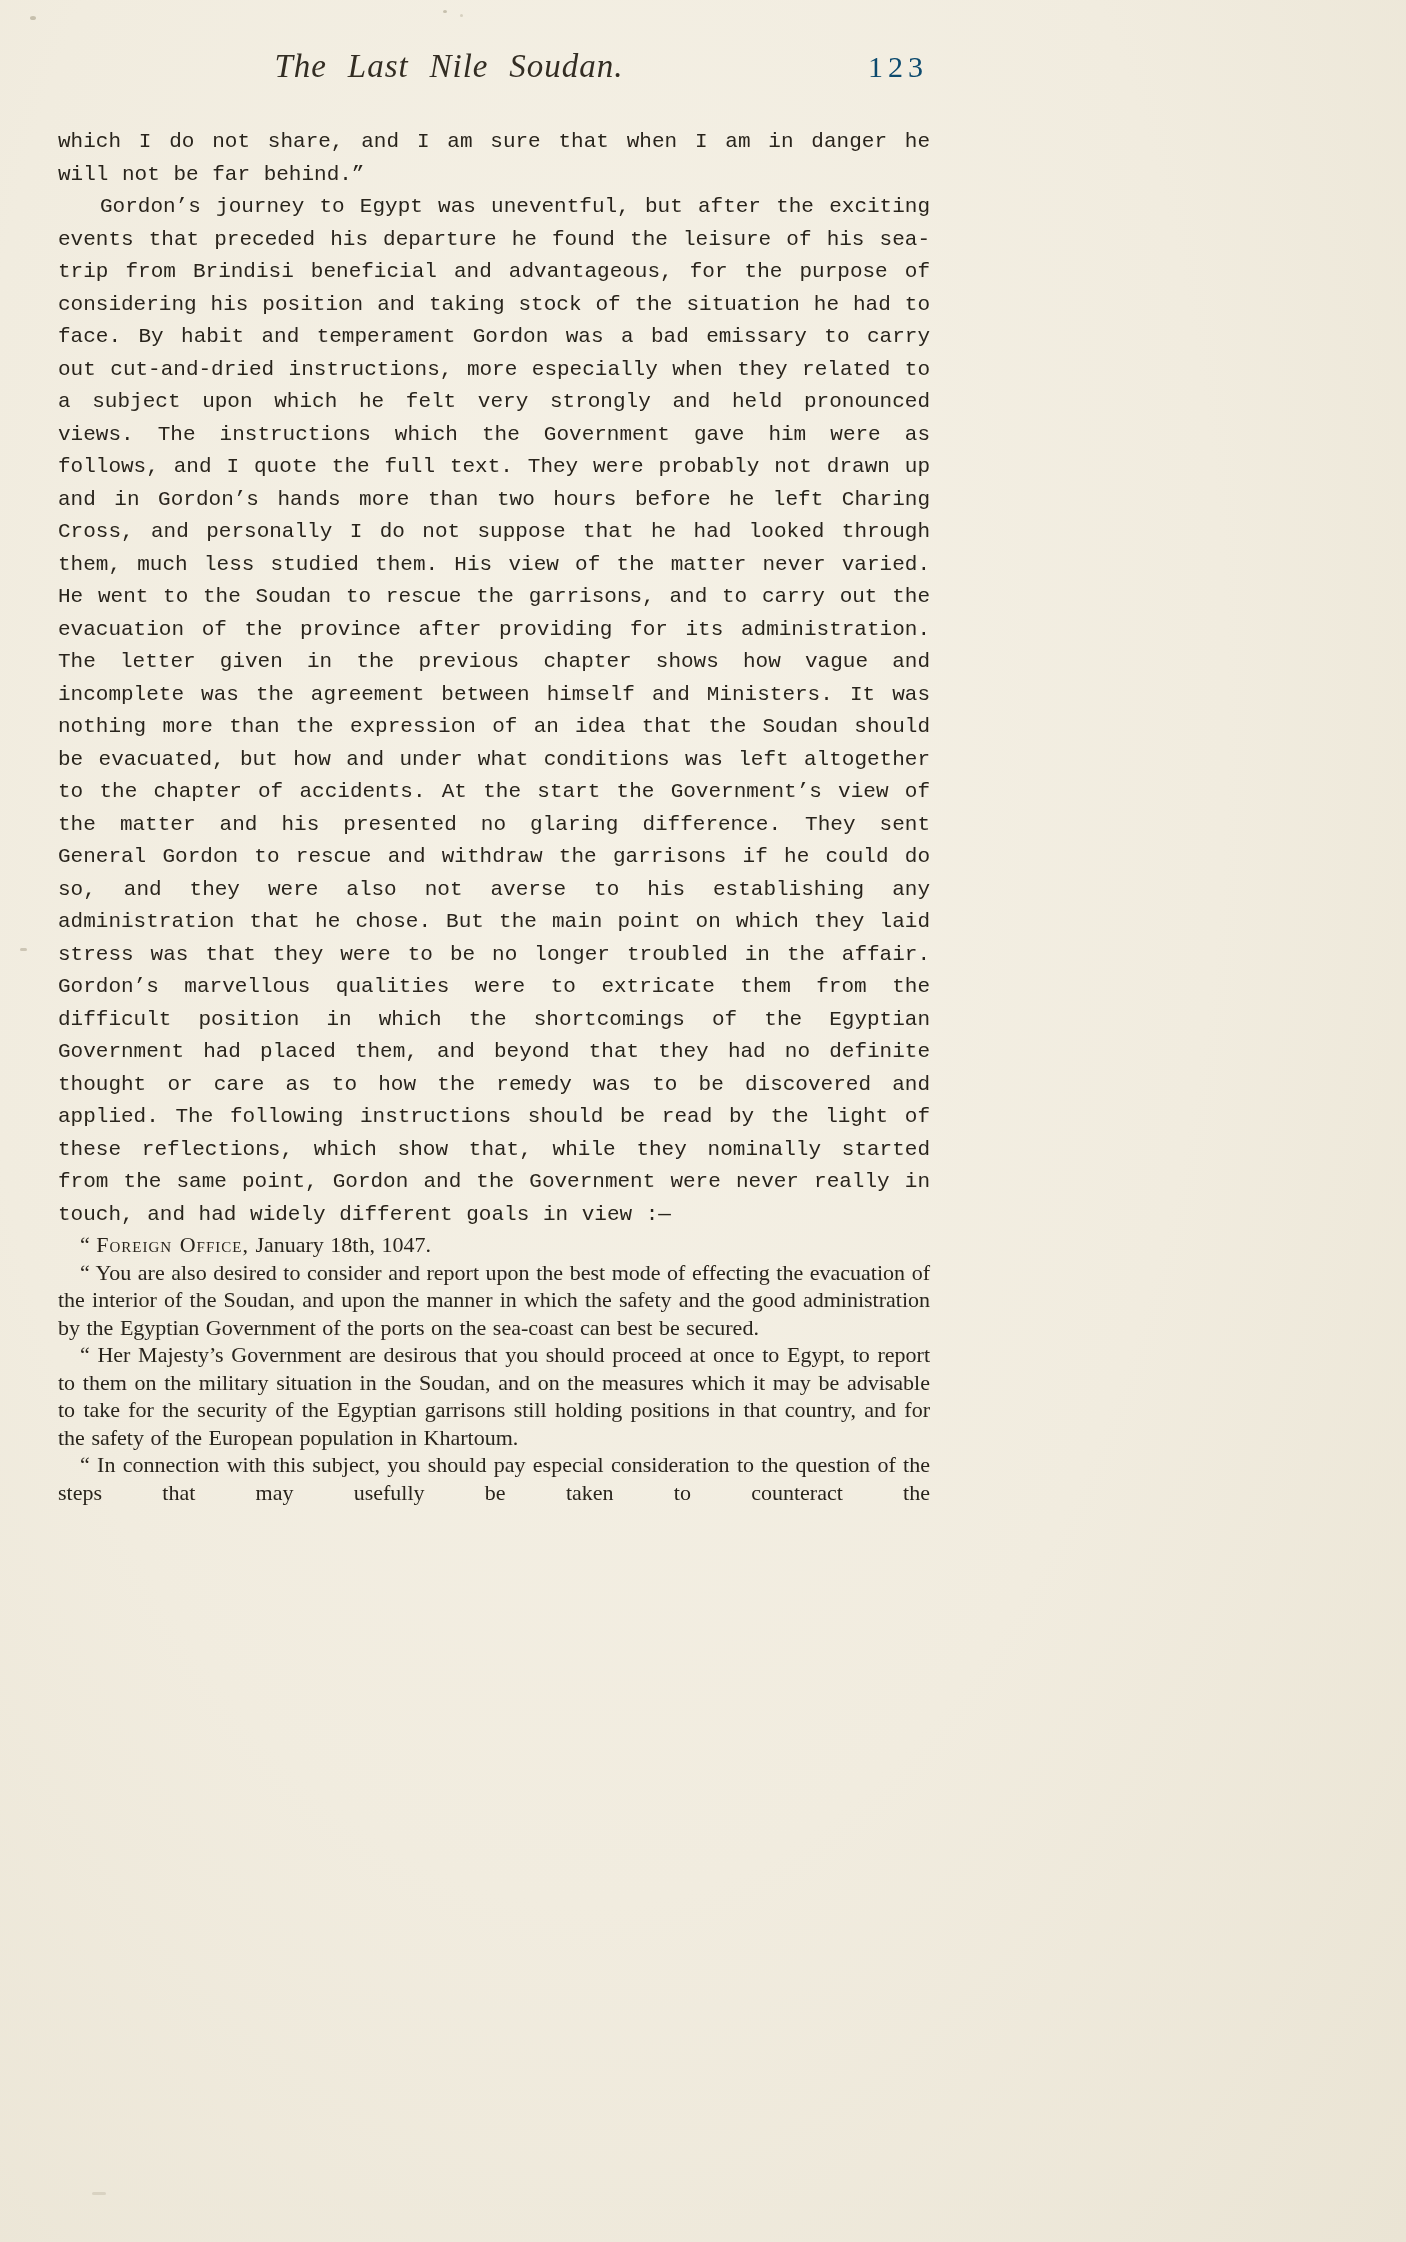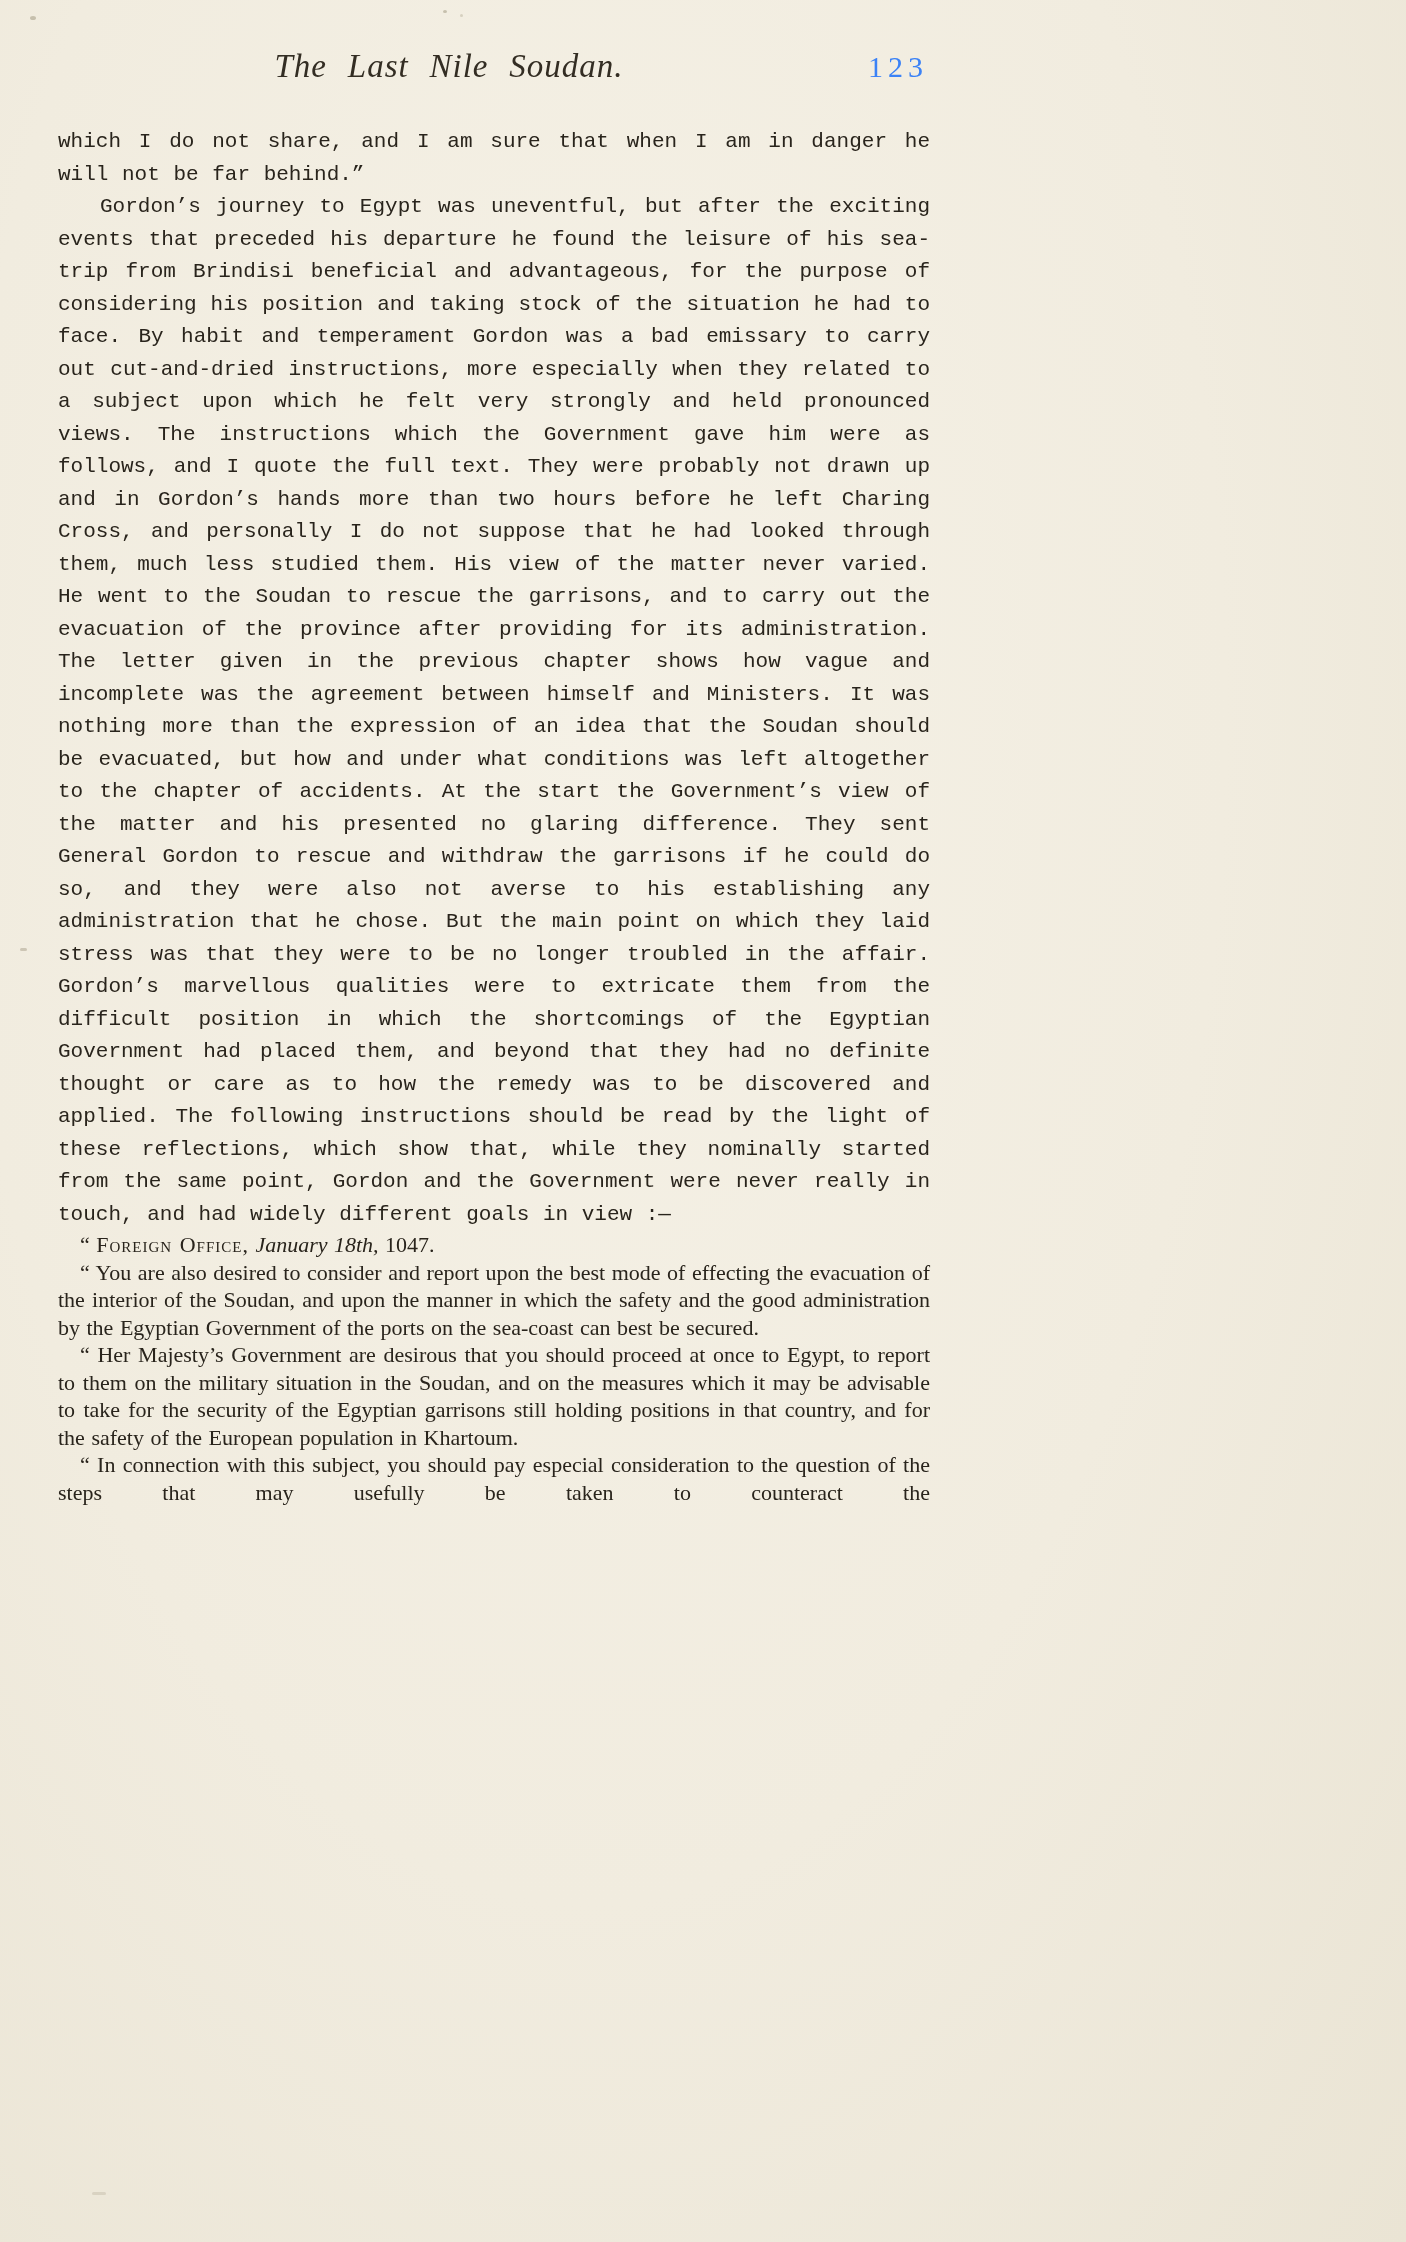--- a/index.html
+++ b/index.html
@@ -37,21 +37,21 @@
     letter-spacing: 1px;
     word-spacing: 0.35em;
     color: #332d23;
   }
   .running-pagenum {
     position: absolute;
     right: 2px;
     top: 2px;
     font-size: 30px;
     letter-spacing: 5px;
-    color: #3b82f6;
+    color: #0c4a6e;
   }
   .body-text p {
     margin: 0;
     font-size: 21px;
     line-height: 32.5px;
     text-align: justify;
     word-spacing: 1px;
     font-family: Liberation Mono, monospace;
   }
   .body-text p.indent {
@@ -62,21 +62,20 @@
     font-size: 24px;
     text-align: right;
     padding-right: 30px;
     color: #29241c;
   }
   .letter-heading .smallcaps {
     font-variant: small-caps;
     letter-spacing: 1px;
   }
   .letter-heading .italic {
-    font-style: italic;
   }
   .letter p {
     margin: 0;
     font-size: 22px;
     line-height: 27.5px;
     text-align: justify;
     text-indent: 22px;
     word-spacing: 1px;
   }
   .letter p.continues {

